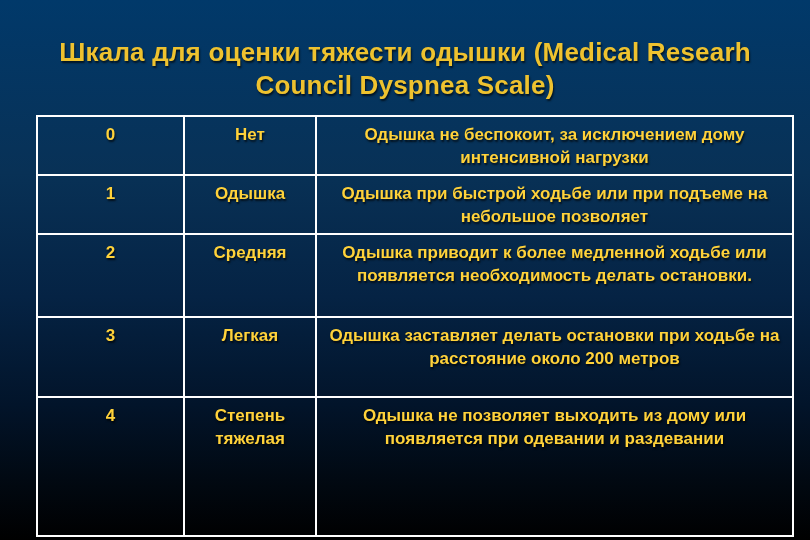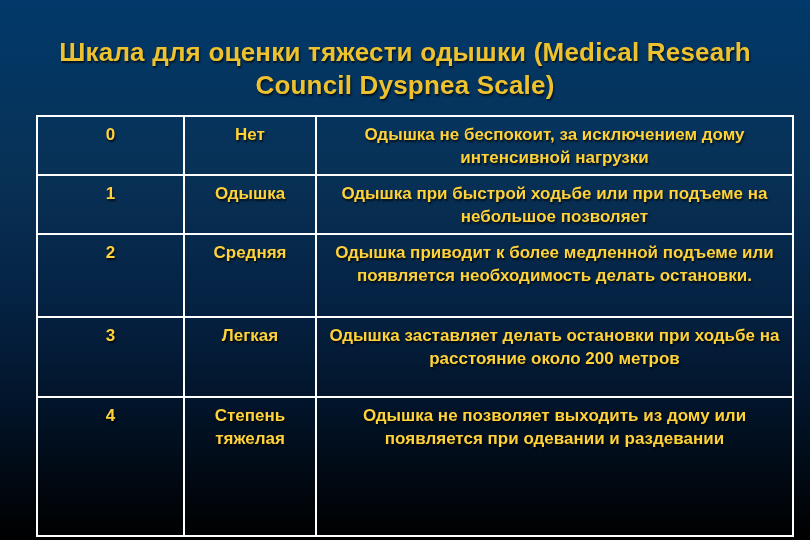--- a/index.html
+++ b/index.html
@@ -89,21 +89,21 @@
       <td>Одышка не беспокоит, за исключением дому интенсивной нагрузки</td>
     </tr>
     <tr class="r1">
       <td>1</td>
       <td>Одышка</td>
       <td>Одышка при быстрой ходьбе или при подъеме на небольшое позволяет</td>
     </tr>
     <tr class="r2">
       <td>2</td>
       <td>Средняя</td>
-      <td>Одышка приводит к более медленной подъеме или появляется необходимость делать остановки.</td>
+      <td>Одышка приводит к более медленной ходьбе или появляется необходимость делать остановки.</td>
     </tr>
     <tr class="r3">
       <td>3</td>
       <td>Легкая</td>
       <td>Одышка заставляет делать остановки при ходьбе на расстояние около 200 метров</td>
     </tr>
     <tr class="r4">
       <td>4</td>
       <td>Степень тяжелая</td>
       <td>Одышка не позволяет выходить из дому или появляется при одевании и раздевании</td>

